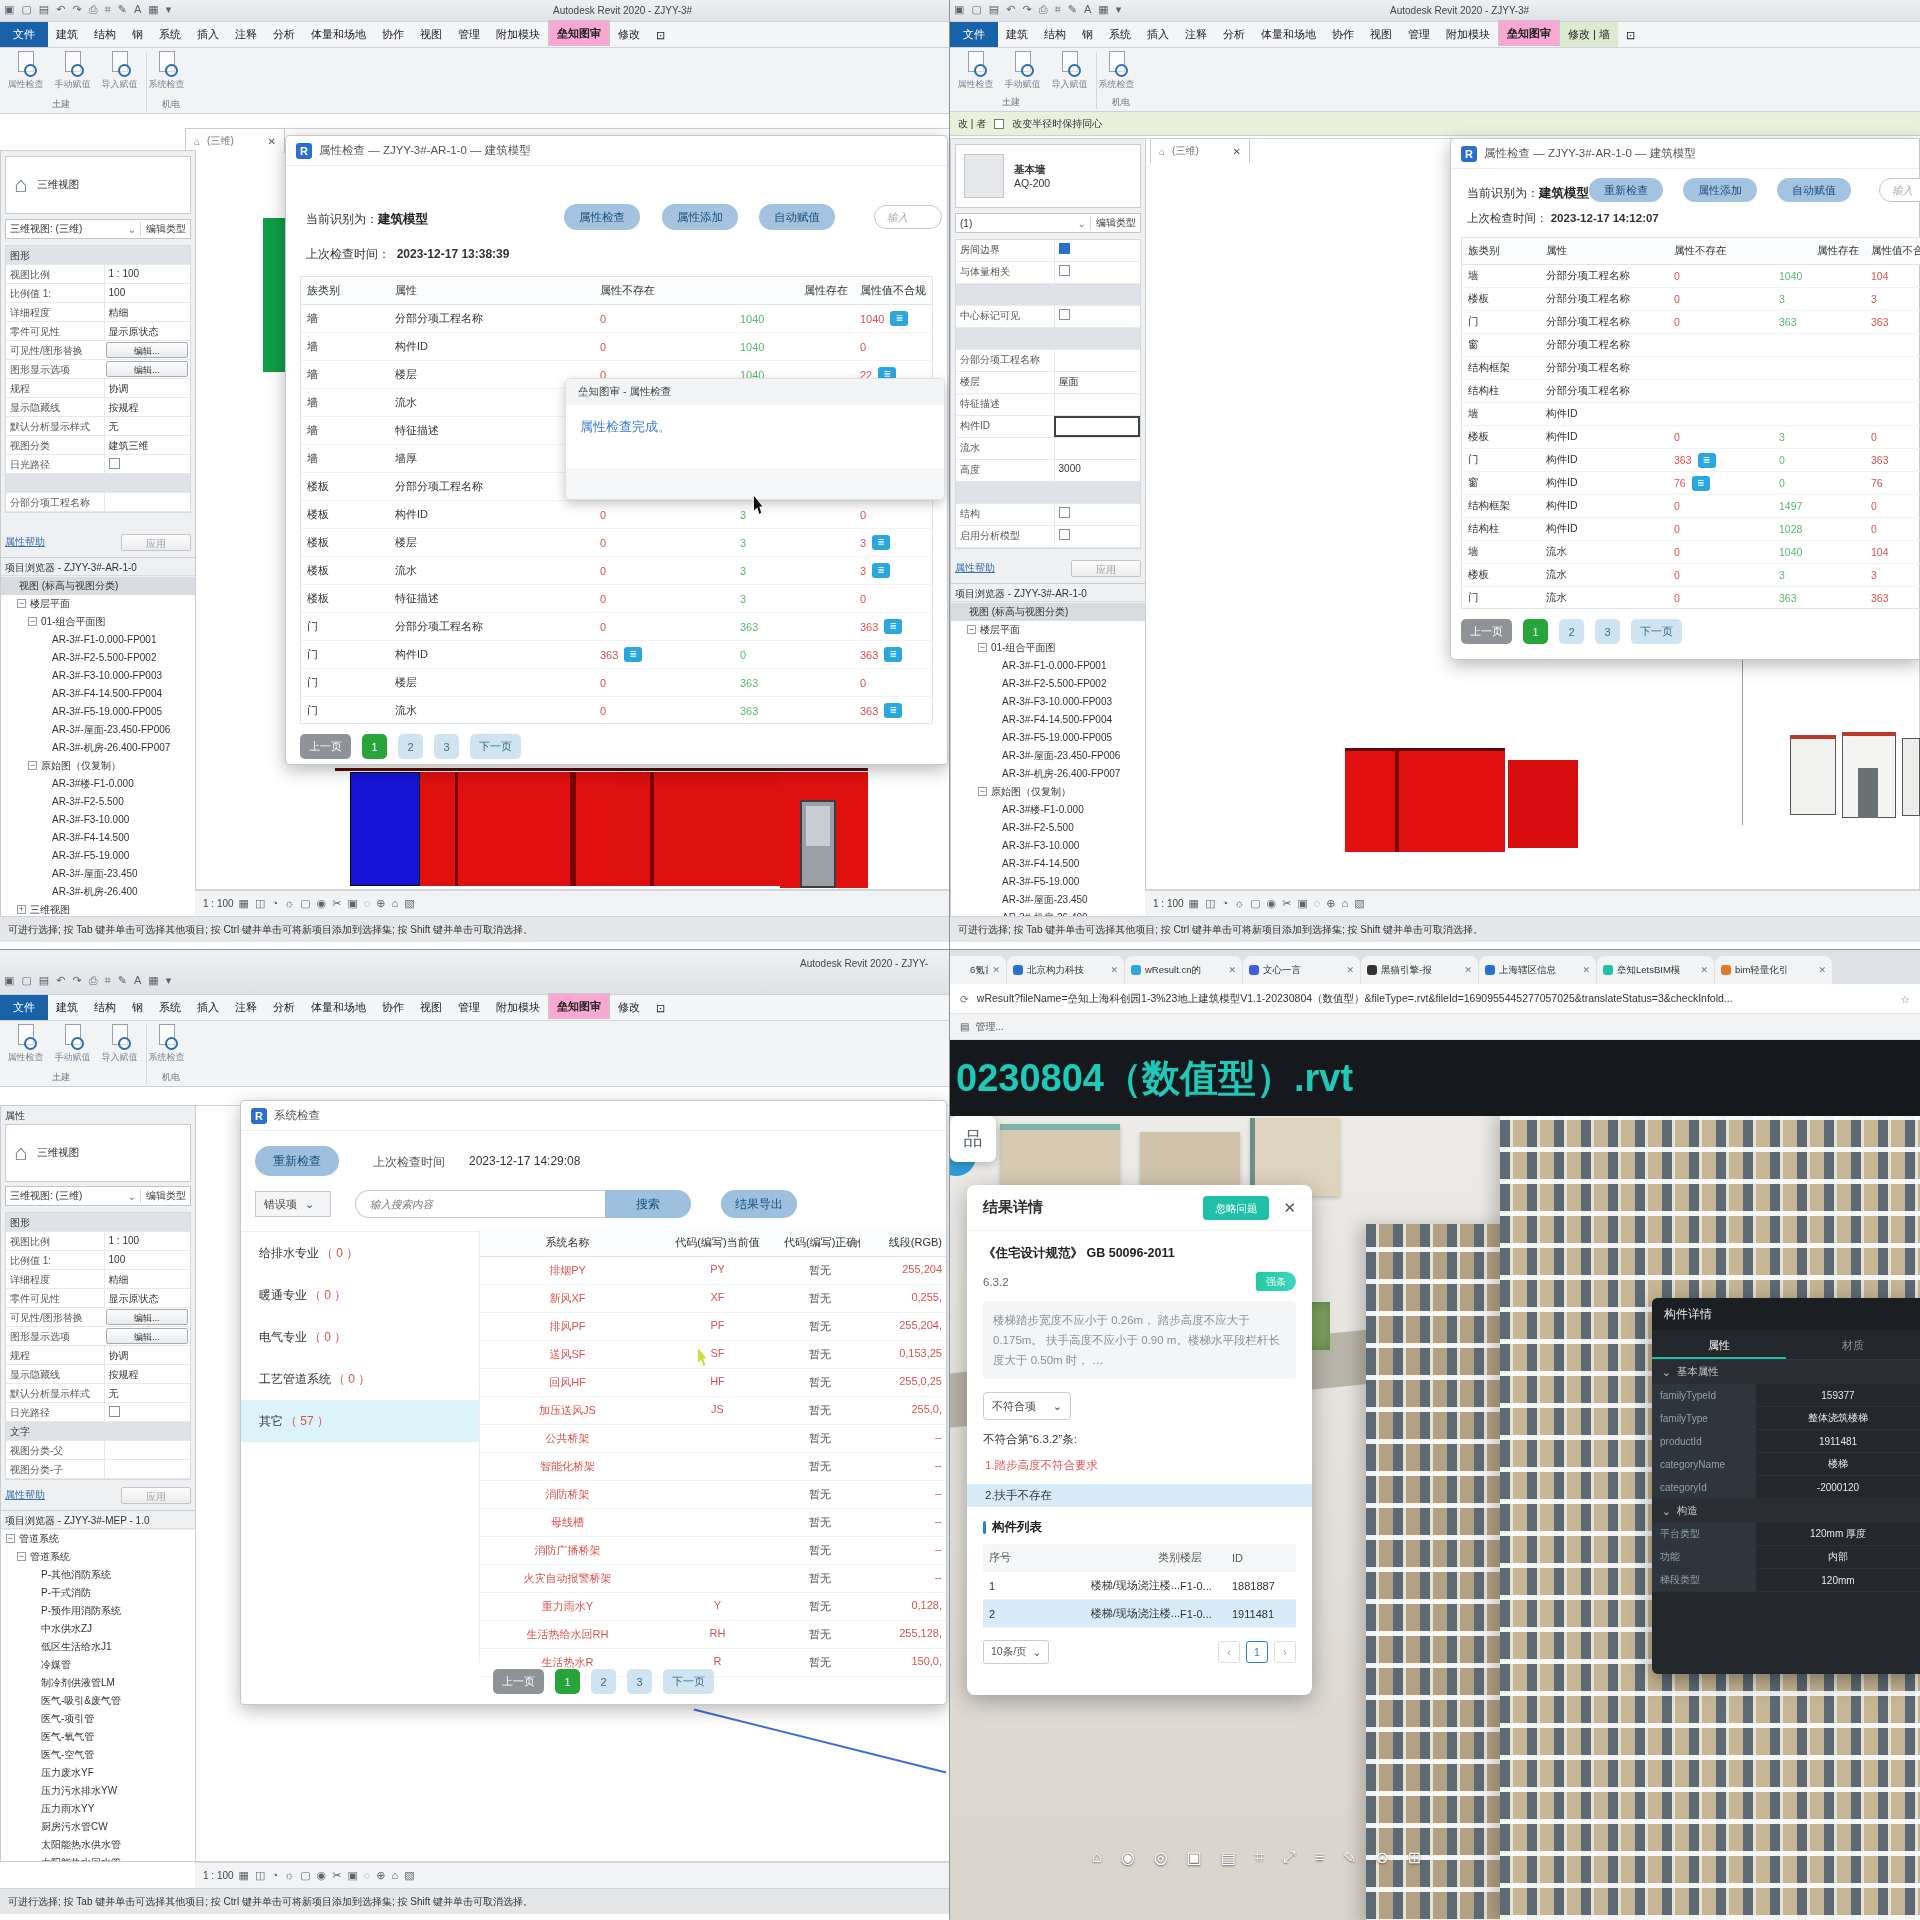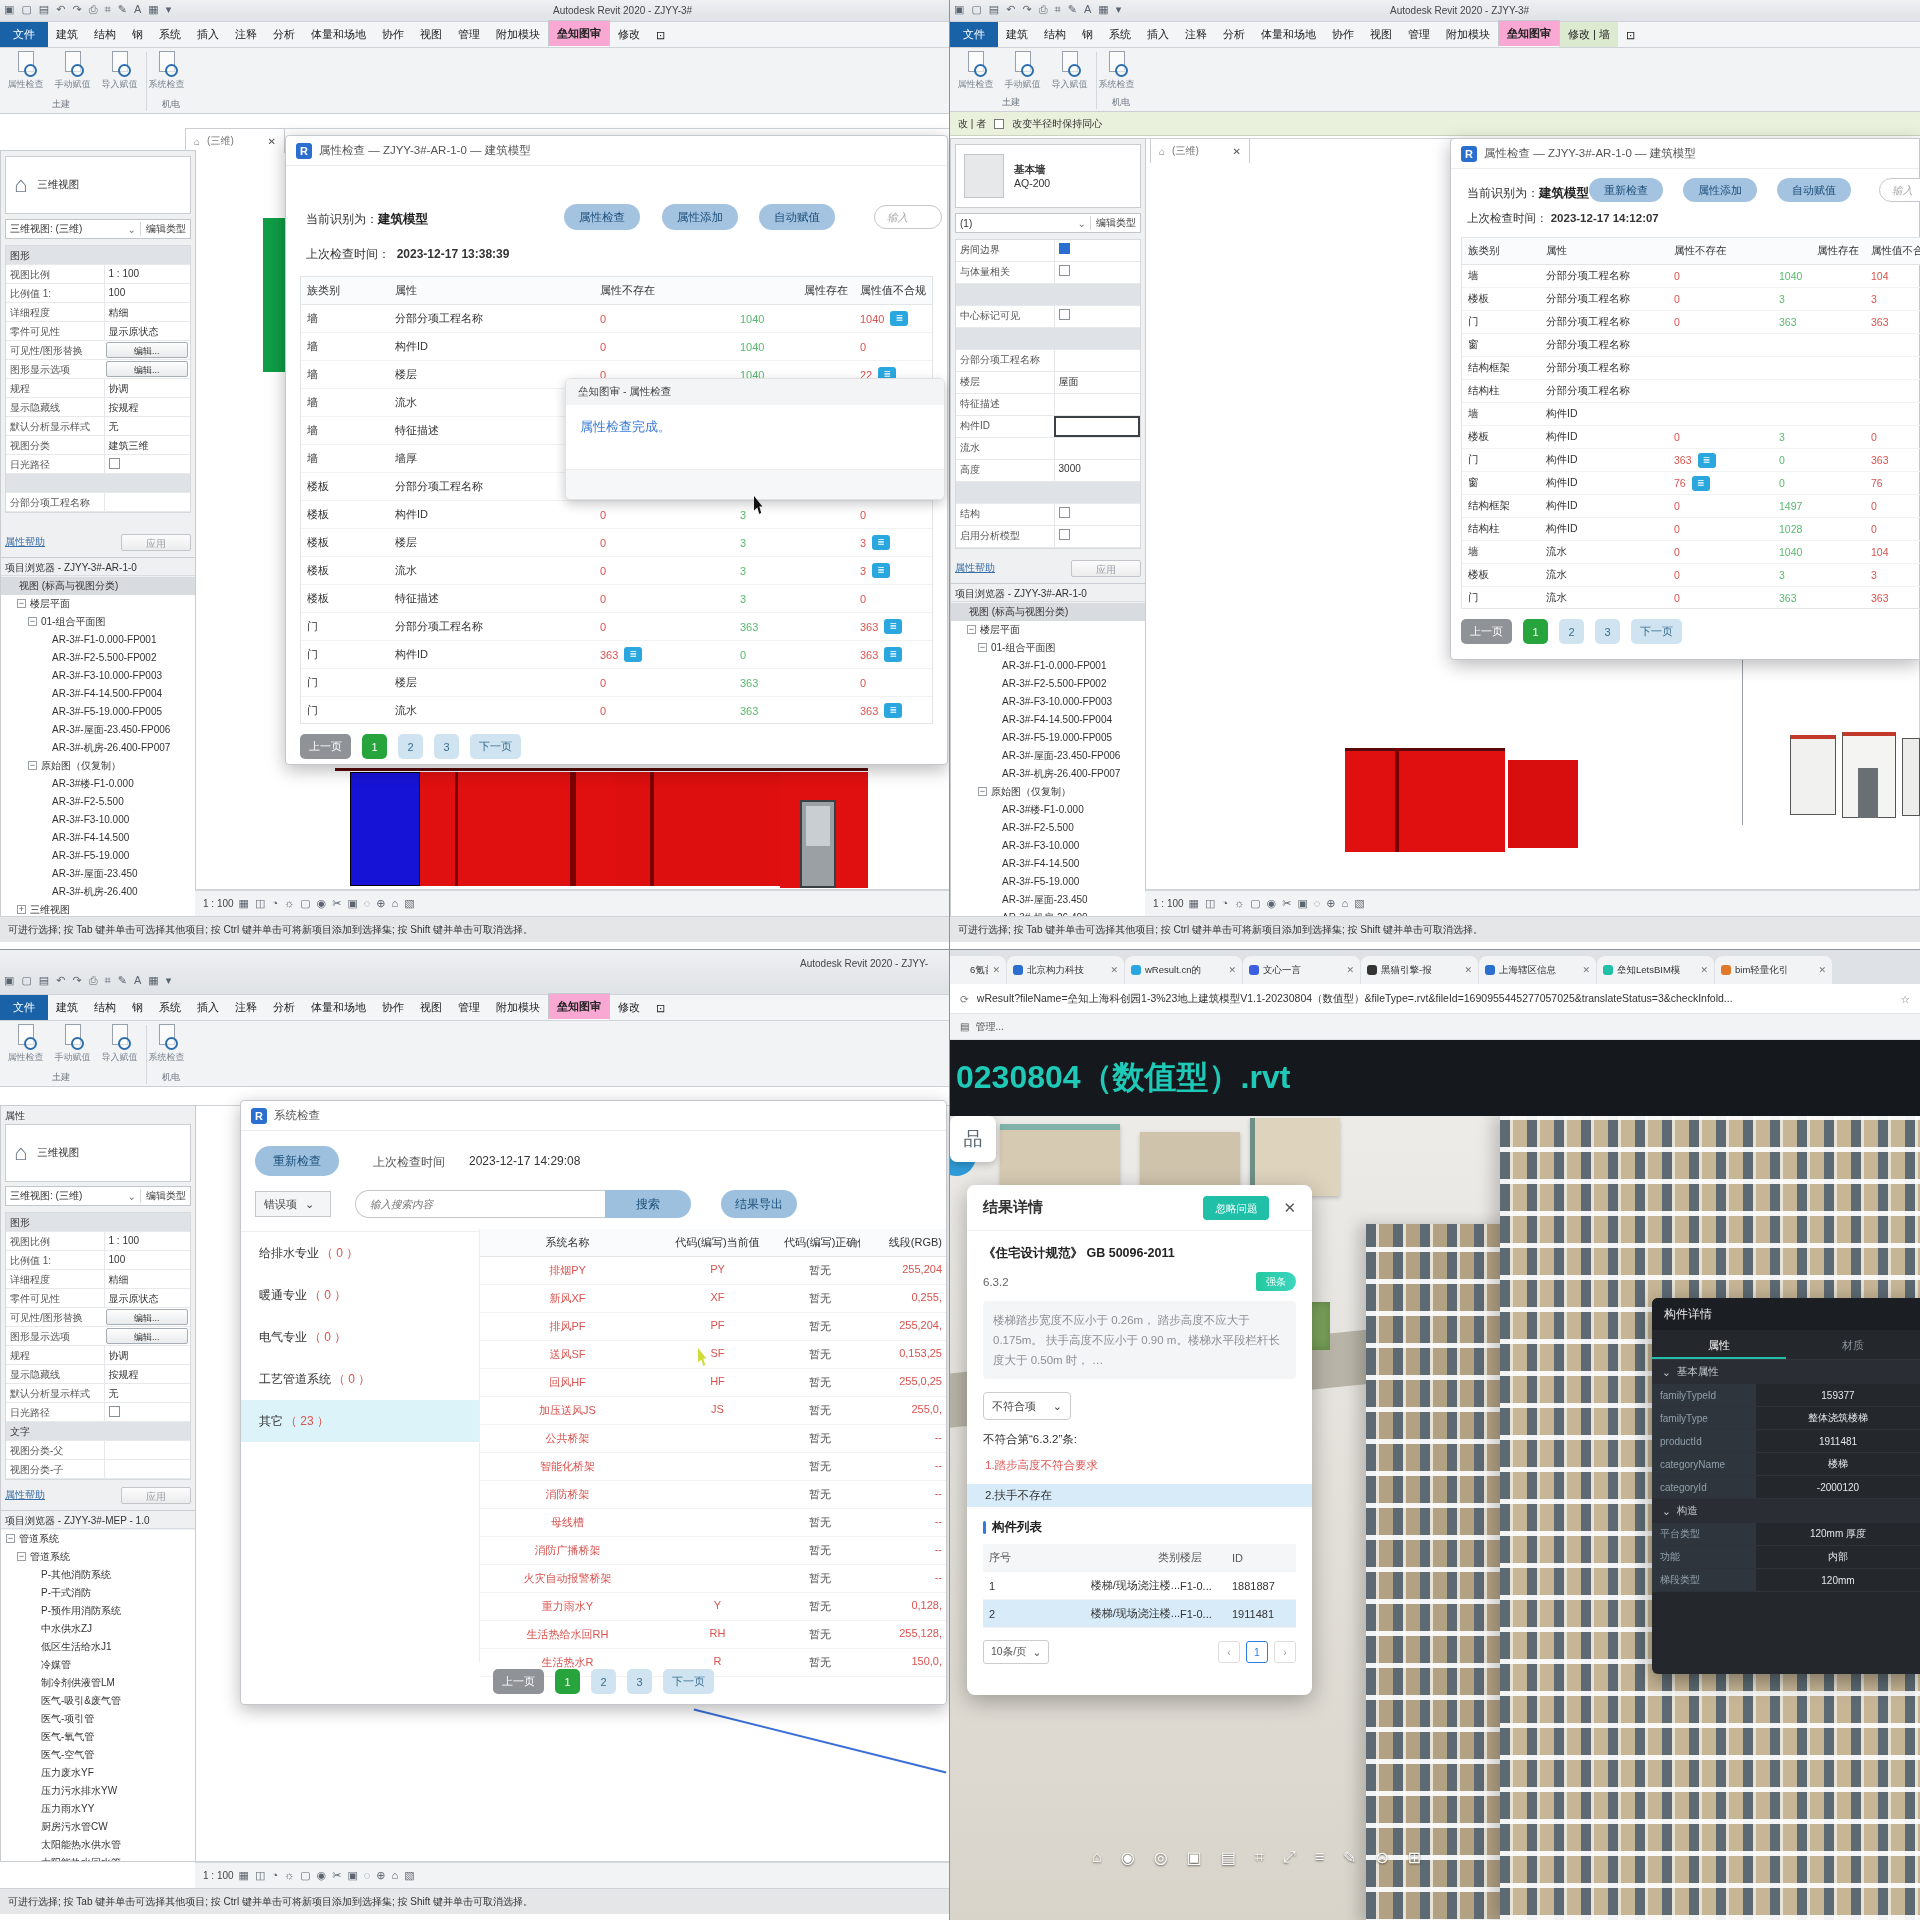--- a/index.html
+++ b/index.html
@@ -131,21 +131,21 @@
   
   .tabstrip{position:absolute;left:0;top:0;right:0;height:34px;background:#dee1e6;display:flex;align-items:flex-end;padding-left:0;}
   .btab{width:117px;height:28px;background:#f1f3f4;border-radius:8px 8px 0 0;margin-right:1px;display:flex;align-items:center;font-size:9.5px;color:#333;padding:0 6px;gap:4px;flex:none;overflow:hidden;}
   .btab.half{width:56px;border-radius:0 8px 0 0;}
   .fav{width:10px;height:10px;border-radius:3px;flex:none;}
   .btxt{white-space:nowrap;overflow:hidden;flex:1;}
   .bx{color:#777;font-size:9px;flex:none;}
   .urlbar{position:absolute;left:0;top:34px;right:0;height:30px;background:#fff;border-bottom:1px solid #e4e6e8;display:flex;align-items:center;gap:8px;padding:0 10px;font-size:10.5px;color:#333;}
   .urltxt{white-space:nowrap;overflow:hidden;flex:1;}
   .bookmarks{position:absolute;left:0;top:64px;right:0;height:26px;background:#f1f3f4;border-bottom:1px solid #e0e2e5;display:flex;align-items:center;gap:6px;font-size:10px;color:#555;padding:0 10px;}
-  .bimhead{position:absolute;left:0;top:90px;right:0;height:76px;background:#15181c;color:#1ec9b8;font-size:32px;font-weight:bold;display:flex;align-items:center;padding-left:6px;white-space:nowrap;overflow:hidden;}
+  .bimhead{position:absolute;left:0;top:90px;right:0;height:76px;background:#15181c;color:#1ec9b8;font-size:38px;font-weight:bold;display:flex;align-items:center;padding-left:6px;white-space:nowrap;overflow:hidden;}
   .viewer{position:absolute;left:0;top:166px;right:0;bottom:0;background:linear-gradient(#ecebe8,#d9d4ca);overflow:hidden;}
   .tower{position:absolute;background-color:#c7b696;
     background-image:repeating-linear-gradient(0deg,rgba(255,255,255,.92) 0 5px,rgba(255,255,255,0) 5px 32px),
                      repeating-linear-gradient(90deg,#5d6a73 0 10px,#e8e2d4 10px 13px,rgba(0,0,0,0) 13px 27px);
     box-shadow:-8px 0 14px rgba(0,0,0,.18);}
   .tower.dark{background-color:#b3a184;}
   .bldg{position:absolute;background:#d6cab2;box-shadow:0 2px 4px rgba(0,0,0,.2);}
   .panel{position:absolute;background:#fff;border-radius:8px;box-shadow:0 6px 22px rgba(0,0,0,.3);z-index:5;overflow:hidden;}
   .rp-head{height:46px;display:flex;align-items:center;padding:0 16px;border-bottom:1px solid #f0f0f0;}
   .rp-title{font-size:15px;color:#333;font-weight:bold;}
@@ -1454,21 +1454,21 @@
             <span class="c-red">（ 0 ）</span>
         </div>
 
         <div class="bcat">
           <span>工艺管道系统</span>
             <span class="c-red">（ 0 ）</span>
         </div>
 
         <div class="bcat sel">
           <span>其它</span>
-            <span class="c-red">（ 23 ）</span>
+            <span class="c-red">（ 57 ）</span>
         </div>
       </div>
 
       <div class="stbl" style="left:238px;top:128px;right:0;height:434px;">
         <div class="shead">
             <span class="scol1">系统名称</span>
             <span class="scol2">代码(编写)当前值</span>
             <span class="scol3">代码(编写)正确值</span>
             <span class="scol4">线段(RGB)</span>
           </div>

